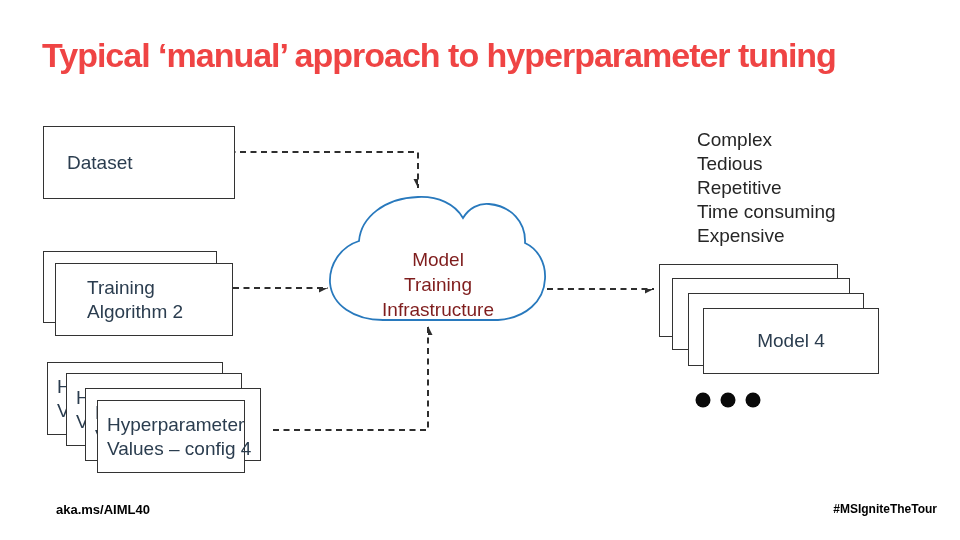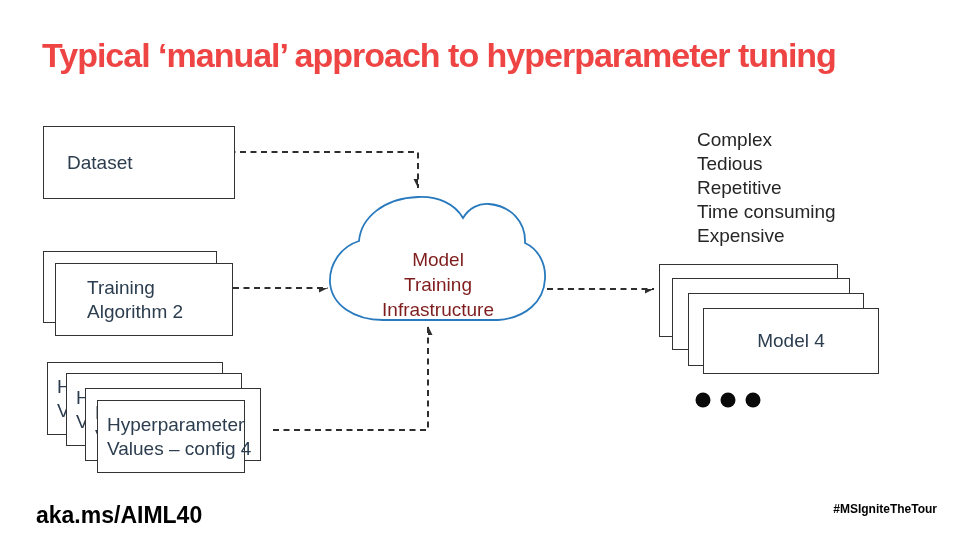--- a/index.html
+++ b/index.html
@@ -20,21 +20,21 @@
   .box .ln{white-space:nowrap;}
   .cloud-label{
     position:absolute;left:338px;top:230px;width:200px;text-align:center;
     font-size:19px;line-height:25px;color:#7f1d1d;margin-top:17px;
   }
   .drawbacks{
     position:absolute;left:697px;top:128px;
     font-size:19px;line-height:24px;color:#262626;
   }
   .footer-left{
-    position:absolute;left:36px;top:502px;font-size:23px;font-weight:700;color:#000;
+    position:absolute;left:56px;top:502px;font-size:13px;font-weight:700;color:#000;
   }
   .footer-right{
     position:absolute;right:23px;top:502px;font-size:12px;font-weight:700;color:#000;
   }
 </style>
 </head>
 <body>
 
 <div class="slide">
 

